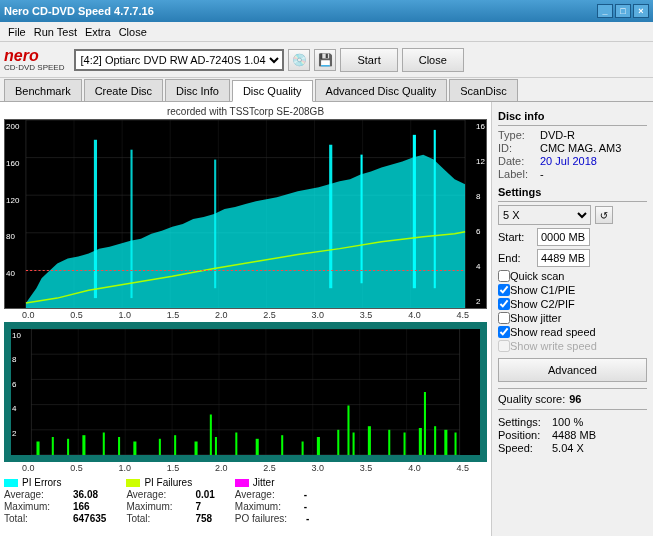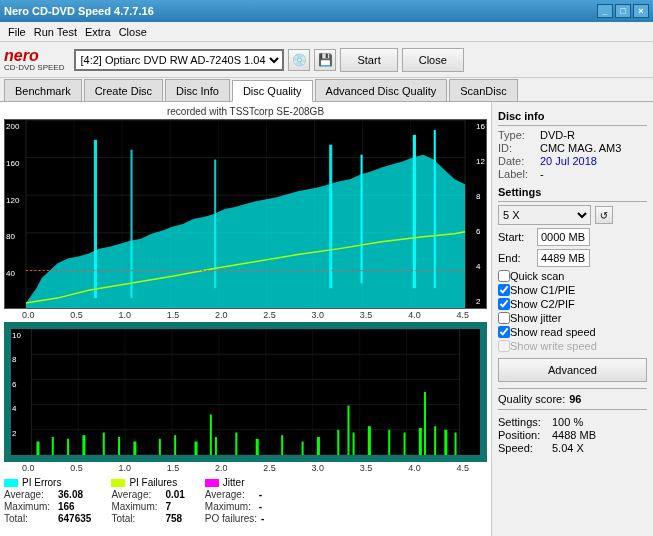--- a/index.html
+++ b/index.html
@@ -196,21 +196,21 @@
       align-items: center;
       gap: 4px;
       font-size: 10px;
     }
     .legend-color {
       width: 14px;
       height: 8px;
     }
     .legend-row {
       display: flex;
-      gap: 4px;
+      gap: 19px;
       font-size: 10px;
     }
     .legend-label {
       color: #333;
       min-width: 50px;
     }
     .legend-value {
       font-weight: bold;
       color: #000;
     }

